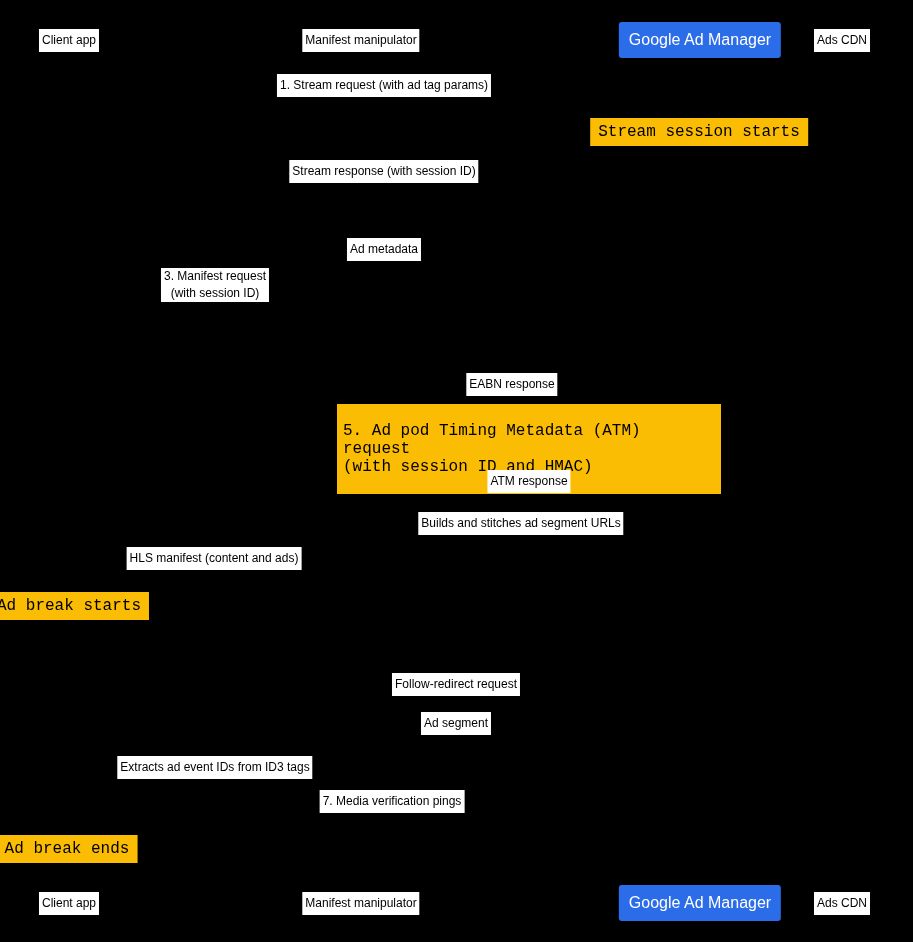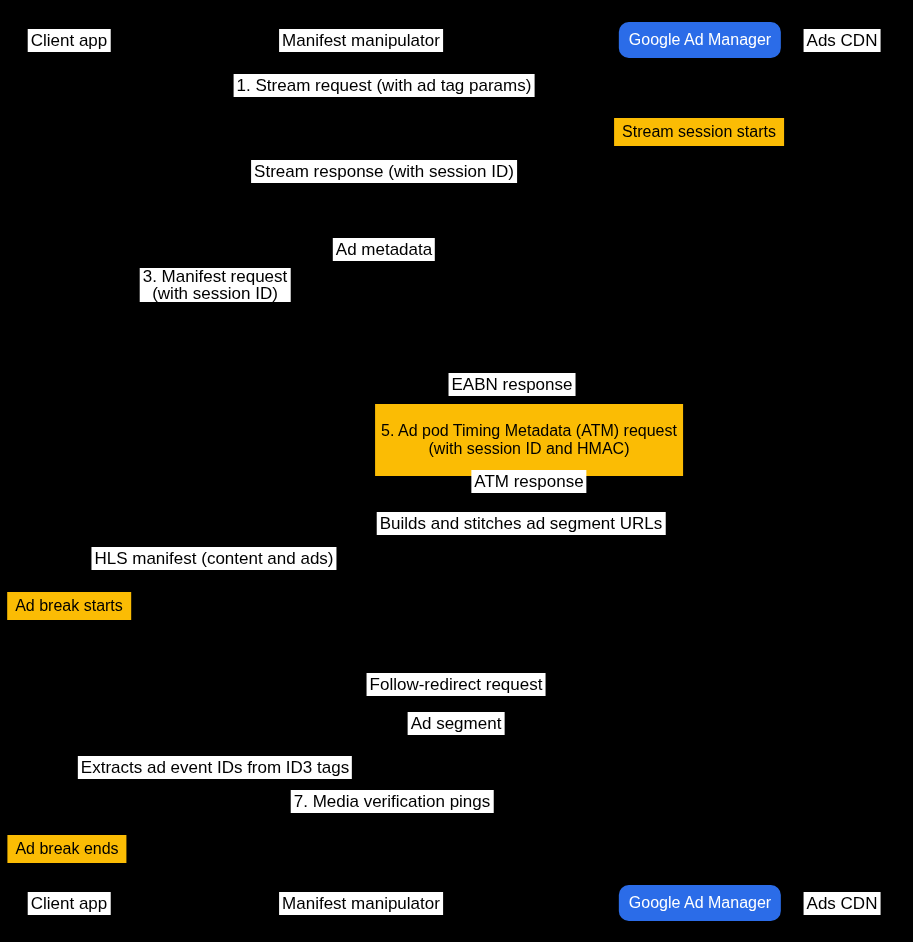--- a/index.html
+++ b/index.html
@@ -16,56 +16,57 @@
     top: 58px;
     bottom: 60px;
     width: 1px;
     background: #000; 
   }
   .lbl {
     position: absolute;
     transform: translateX(-50%);
     background: var(--label_bg, #fff);
     color: var(--label_text, #000);
-    font-size: 17px;
+    font-size: 12px;
     line-height: 23px;
     padding: 0 3px;
     white-space: nowrap;
     text-align: center;
   }
   .lbl.two {
     line-height: 17px;
     white-space: pre-line;
     text-align: center;
   }
   .note {
     position: absolute;
     transform: translateX(-50%);
     background: var(--highlight_bg, #fbbc04);
     color: var(--label_text, #000);
     font-size: 16px;
     line-height: 28px;
     padding: 0 8px;
     white-space: nowrap;
-    text-align: center;
+    text-align: left;
+    font-family: Liberation Mono, monospace;
   }
   .note.two {
     line-height: 18px;
     padding: 18px 6px;
     white-space: pre-line;
   }
   .actor {
     position: absolute;
     transform: translateX(-50%);
     background: var(--actor_bg, #2b6ce8);
     color: var(--actor_text, #fff);
     font-size: 16px;
     line-height: 36px;
     padding: 0 10px;
-    border-radius: 10px;
+    border-radius: 3px;
     white-space: nowrap;
     text-align: center;
   }
 </style>
 </head>
 <body>
 
 <div class="canvas">
 
   <div class="lifeline" style="left:69px"></div>

